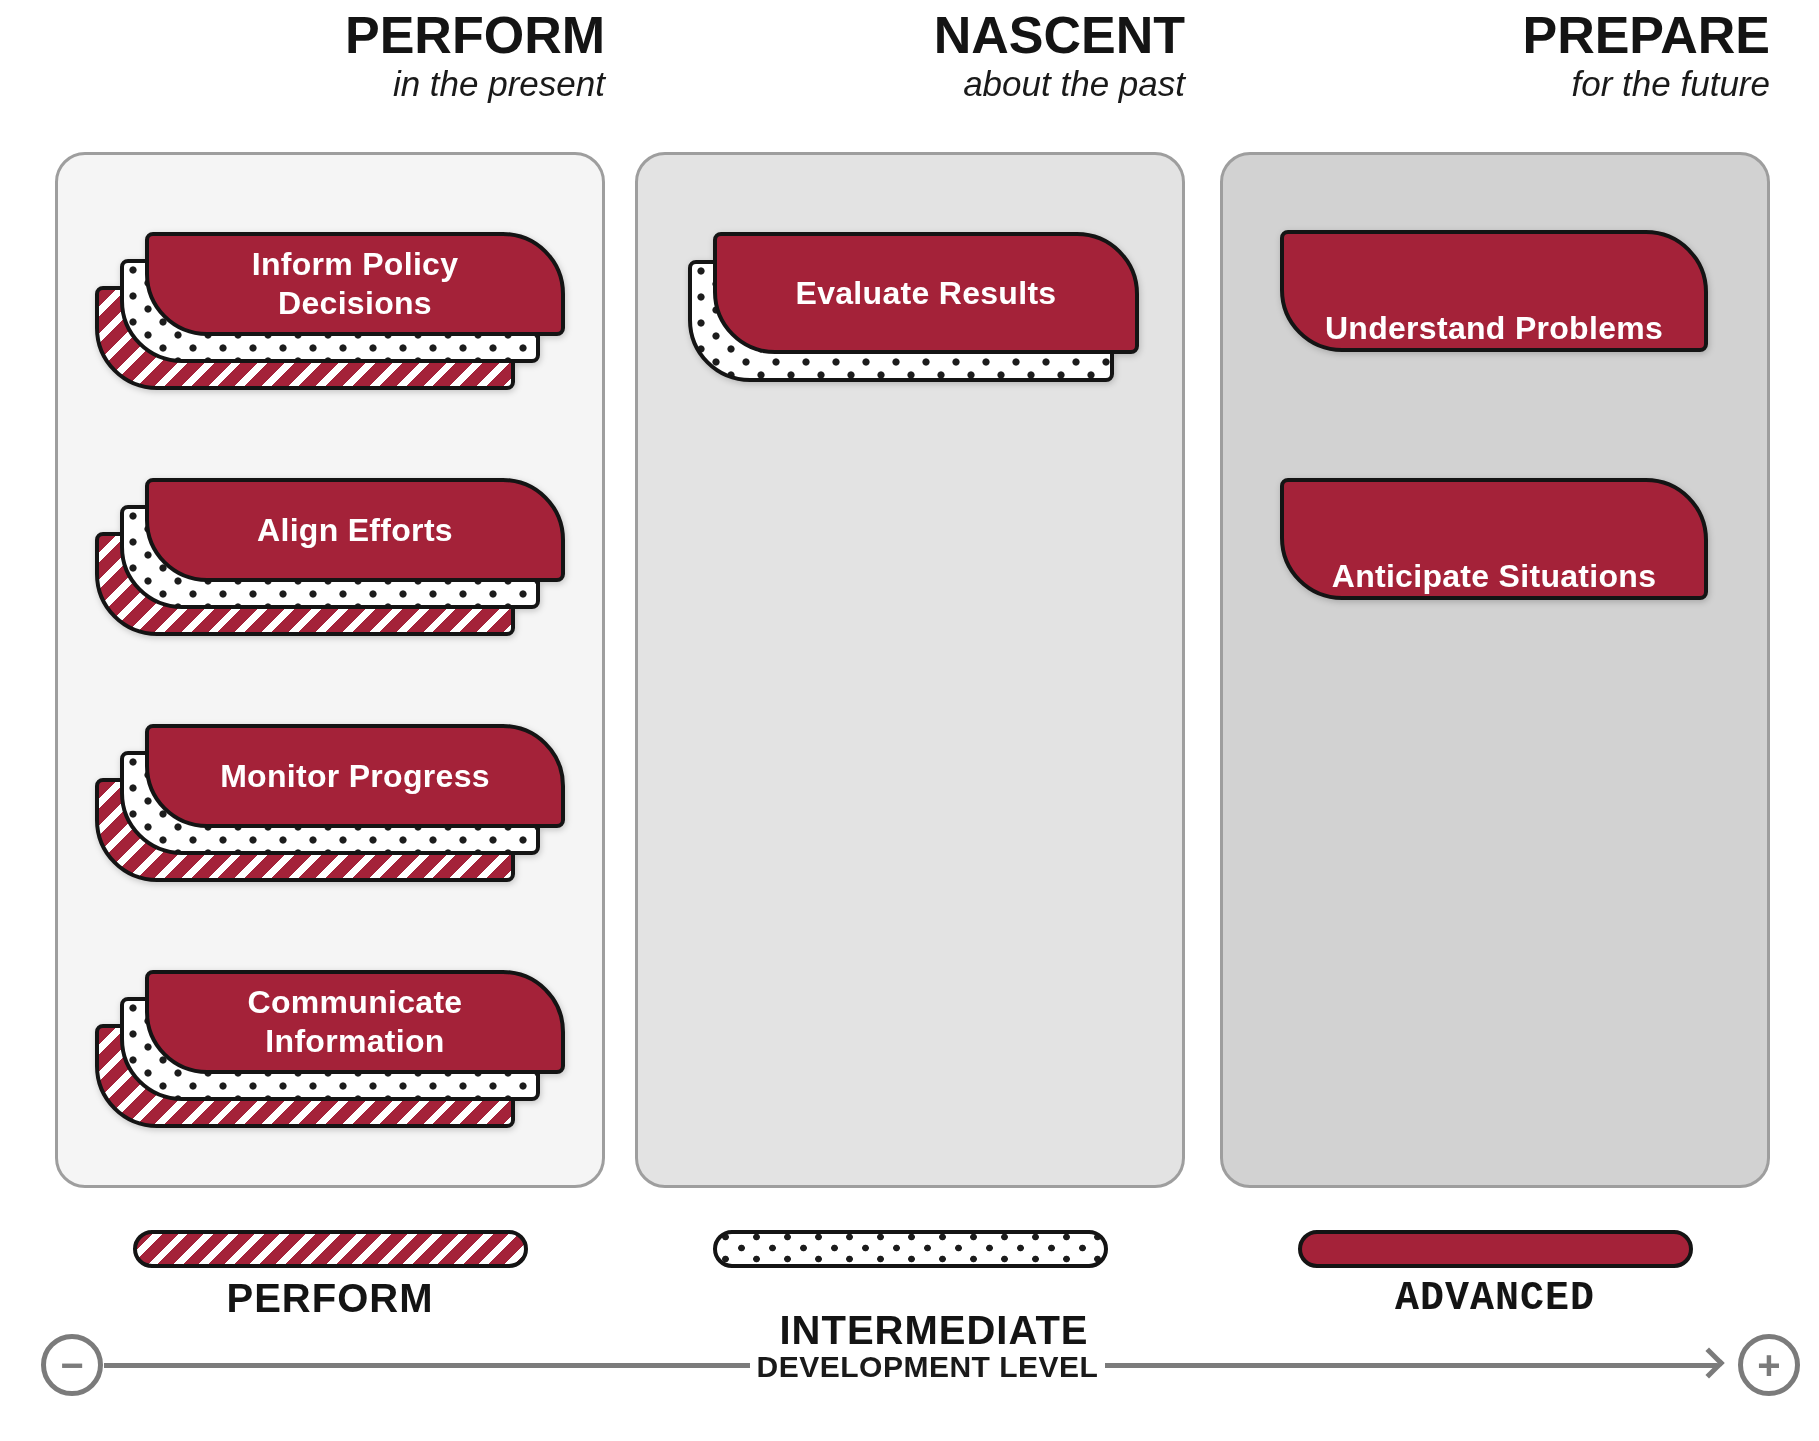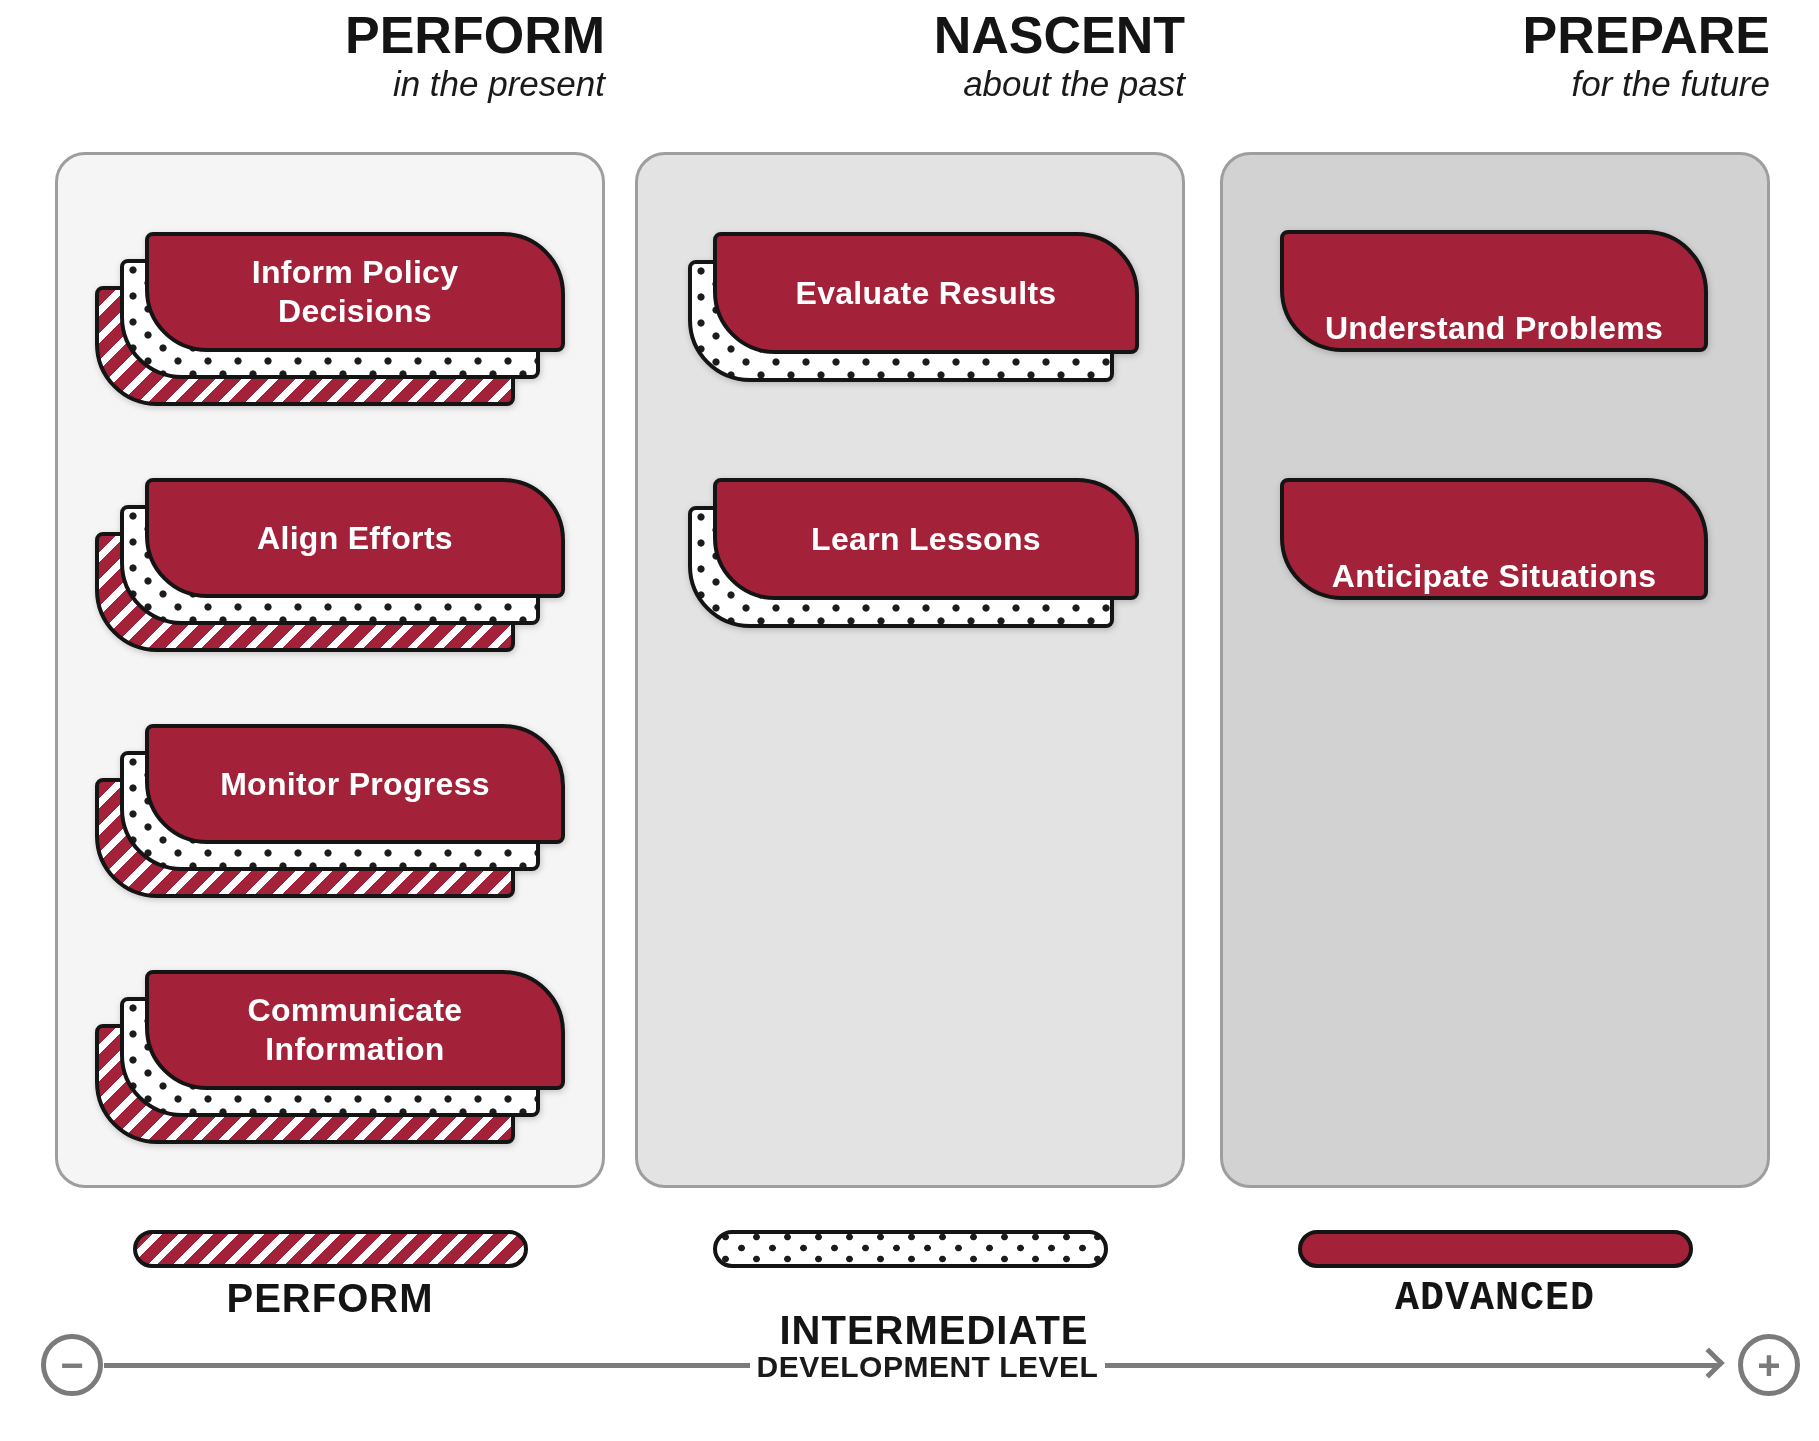--- a/index.html
+++ b/index.html
@@ -37,21 +37,21 @@
     background-image:
       radial-gradient(circle, #1c1c1c 3.2px, transparent 4px),
       radial-gradient(circle, #1c1c1c 3.2px, transparent 4px);
     background-size:30px 26px;
     background-position:9px 7px, 24px 20px;
   }
   .solid-bg   { background:#A42239; display:flex; align-items:center; justify-content:center; }
 
   
   .g-col1 { width:474px; height:182px; }
-  .g-col1 .layer { width:420px; height:120px; }
+  .g-col1 .layer { width:420px; height:104px; }
   .g-col1 .l-nascent      { left:0;    top:54px; }
   .g-col1 .l-intermediate { left:25px; top:27px; }
   .g-col1 .l-advanced     { left:50px; top:0; }
 
   
   .g-col2 { width:455px; height:155px; }
   .g-col2 .layer { width:426px; height:122px; }
   .g-col2 .l-intermediate { left:0;    top:28px; }
   .g-col2 .l-advanced     { left:25px; top:0; }
 
@@ -165,26 +165,20 @@
 Information</span>
     </div>
   </div>
 
   <div class="group g-col2" style="left:688px; top:232px;">
     <div class="layer l-intermediate dotted-bg"></div>
     <div class="layer l-advanced solid-bg">
       <span class="card-label">Evaluate Results</span>
     </div>
   </div>
-  <div class="group g-col2" style="left:688px; top:478px;">
-    <div class="layer l-intermediate dotted-bg"></div>
-    <div class="layer l-advanced solid-bg">
-      <span class="card-label">Learn Lessons</span>
-    </div>
-  </div>
 
   <div class="group g-col3" style="left:1280px; top:230px;">
     <div class="layer solid-bg">
       <span class="card-label">Understand Problems</span>
     </div>
   </div>
   <div class="group g-col3" style="left:1280px; top:478px;">
     <div class="layer solid-bg">
       <span class="card-label">Anticipate Situations</span>
     </div>

